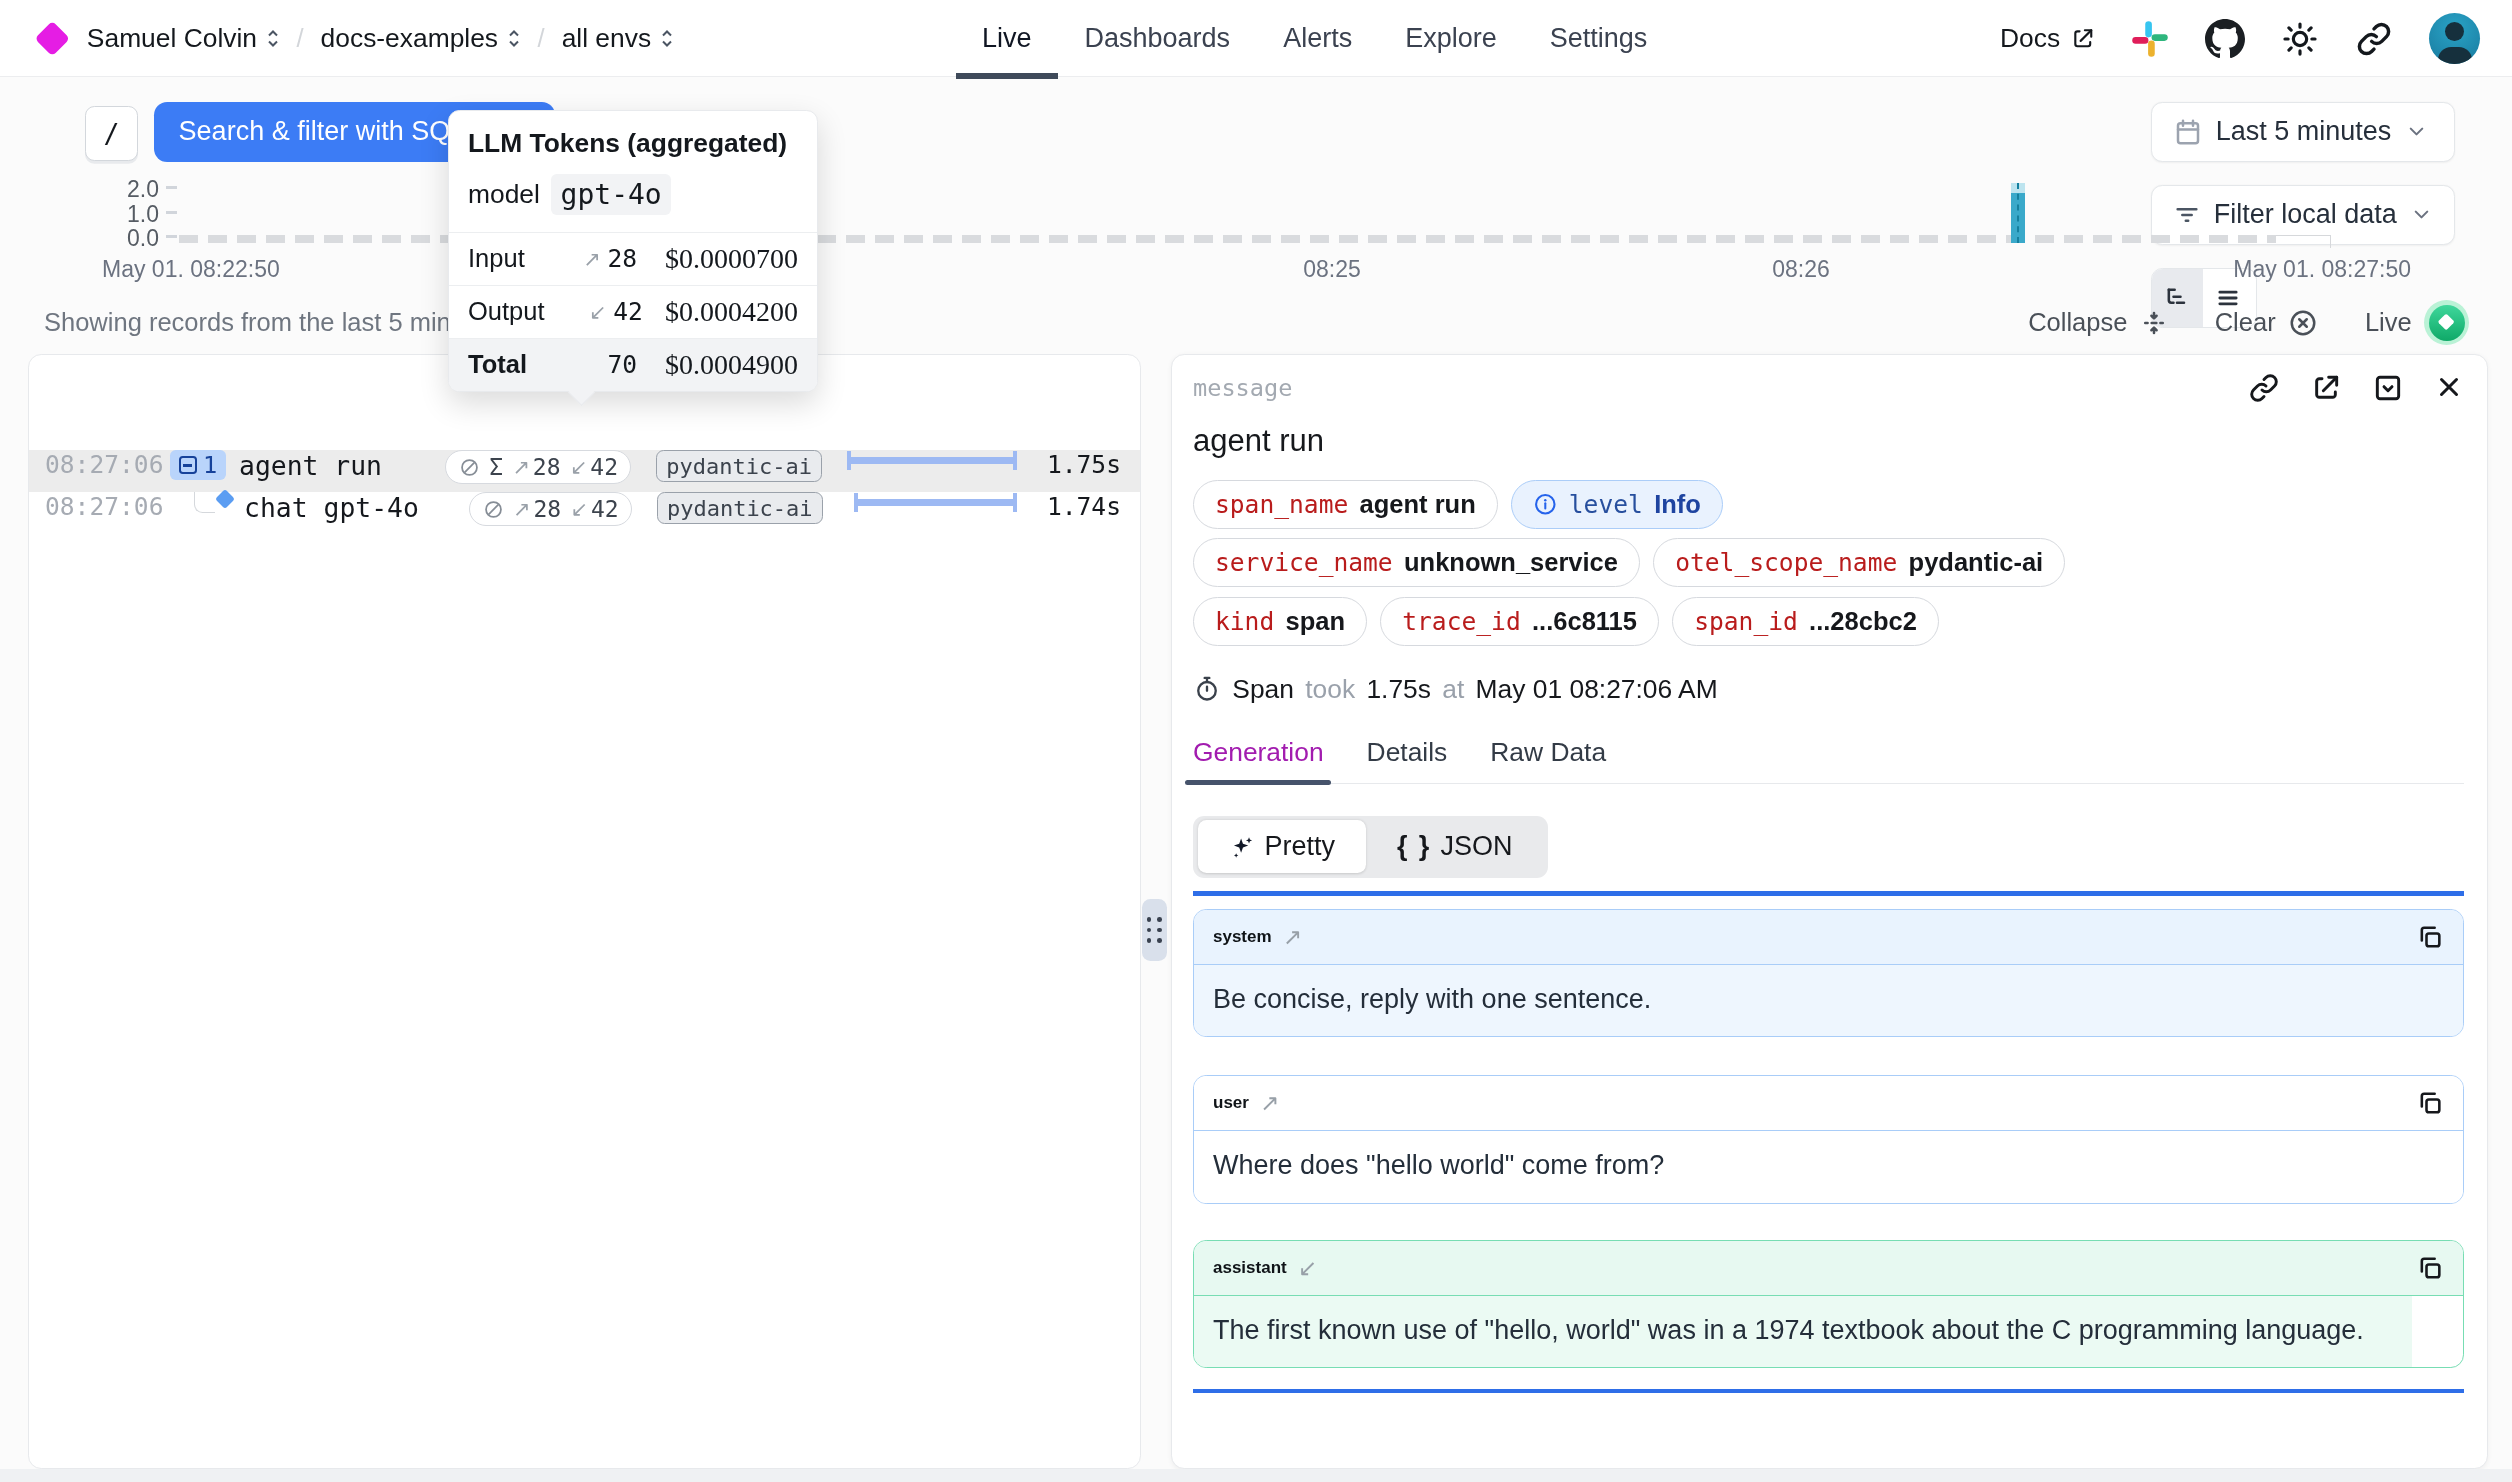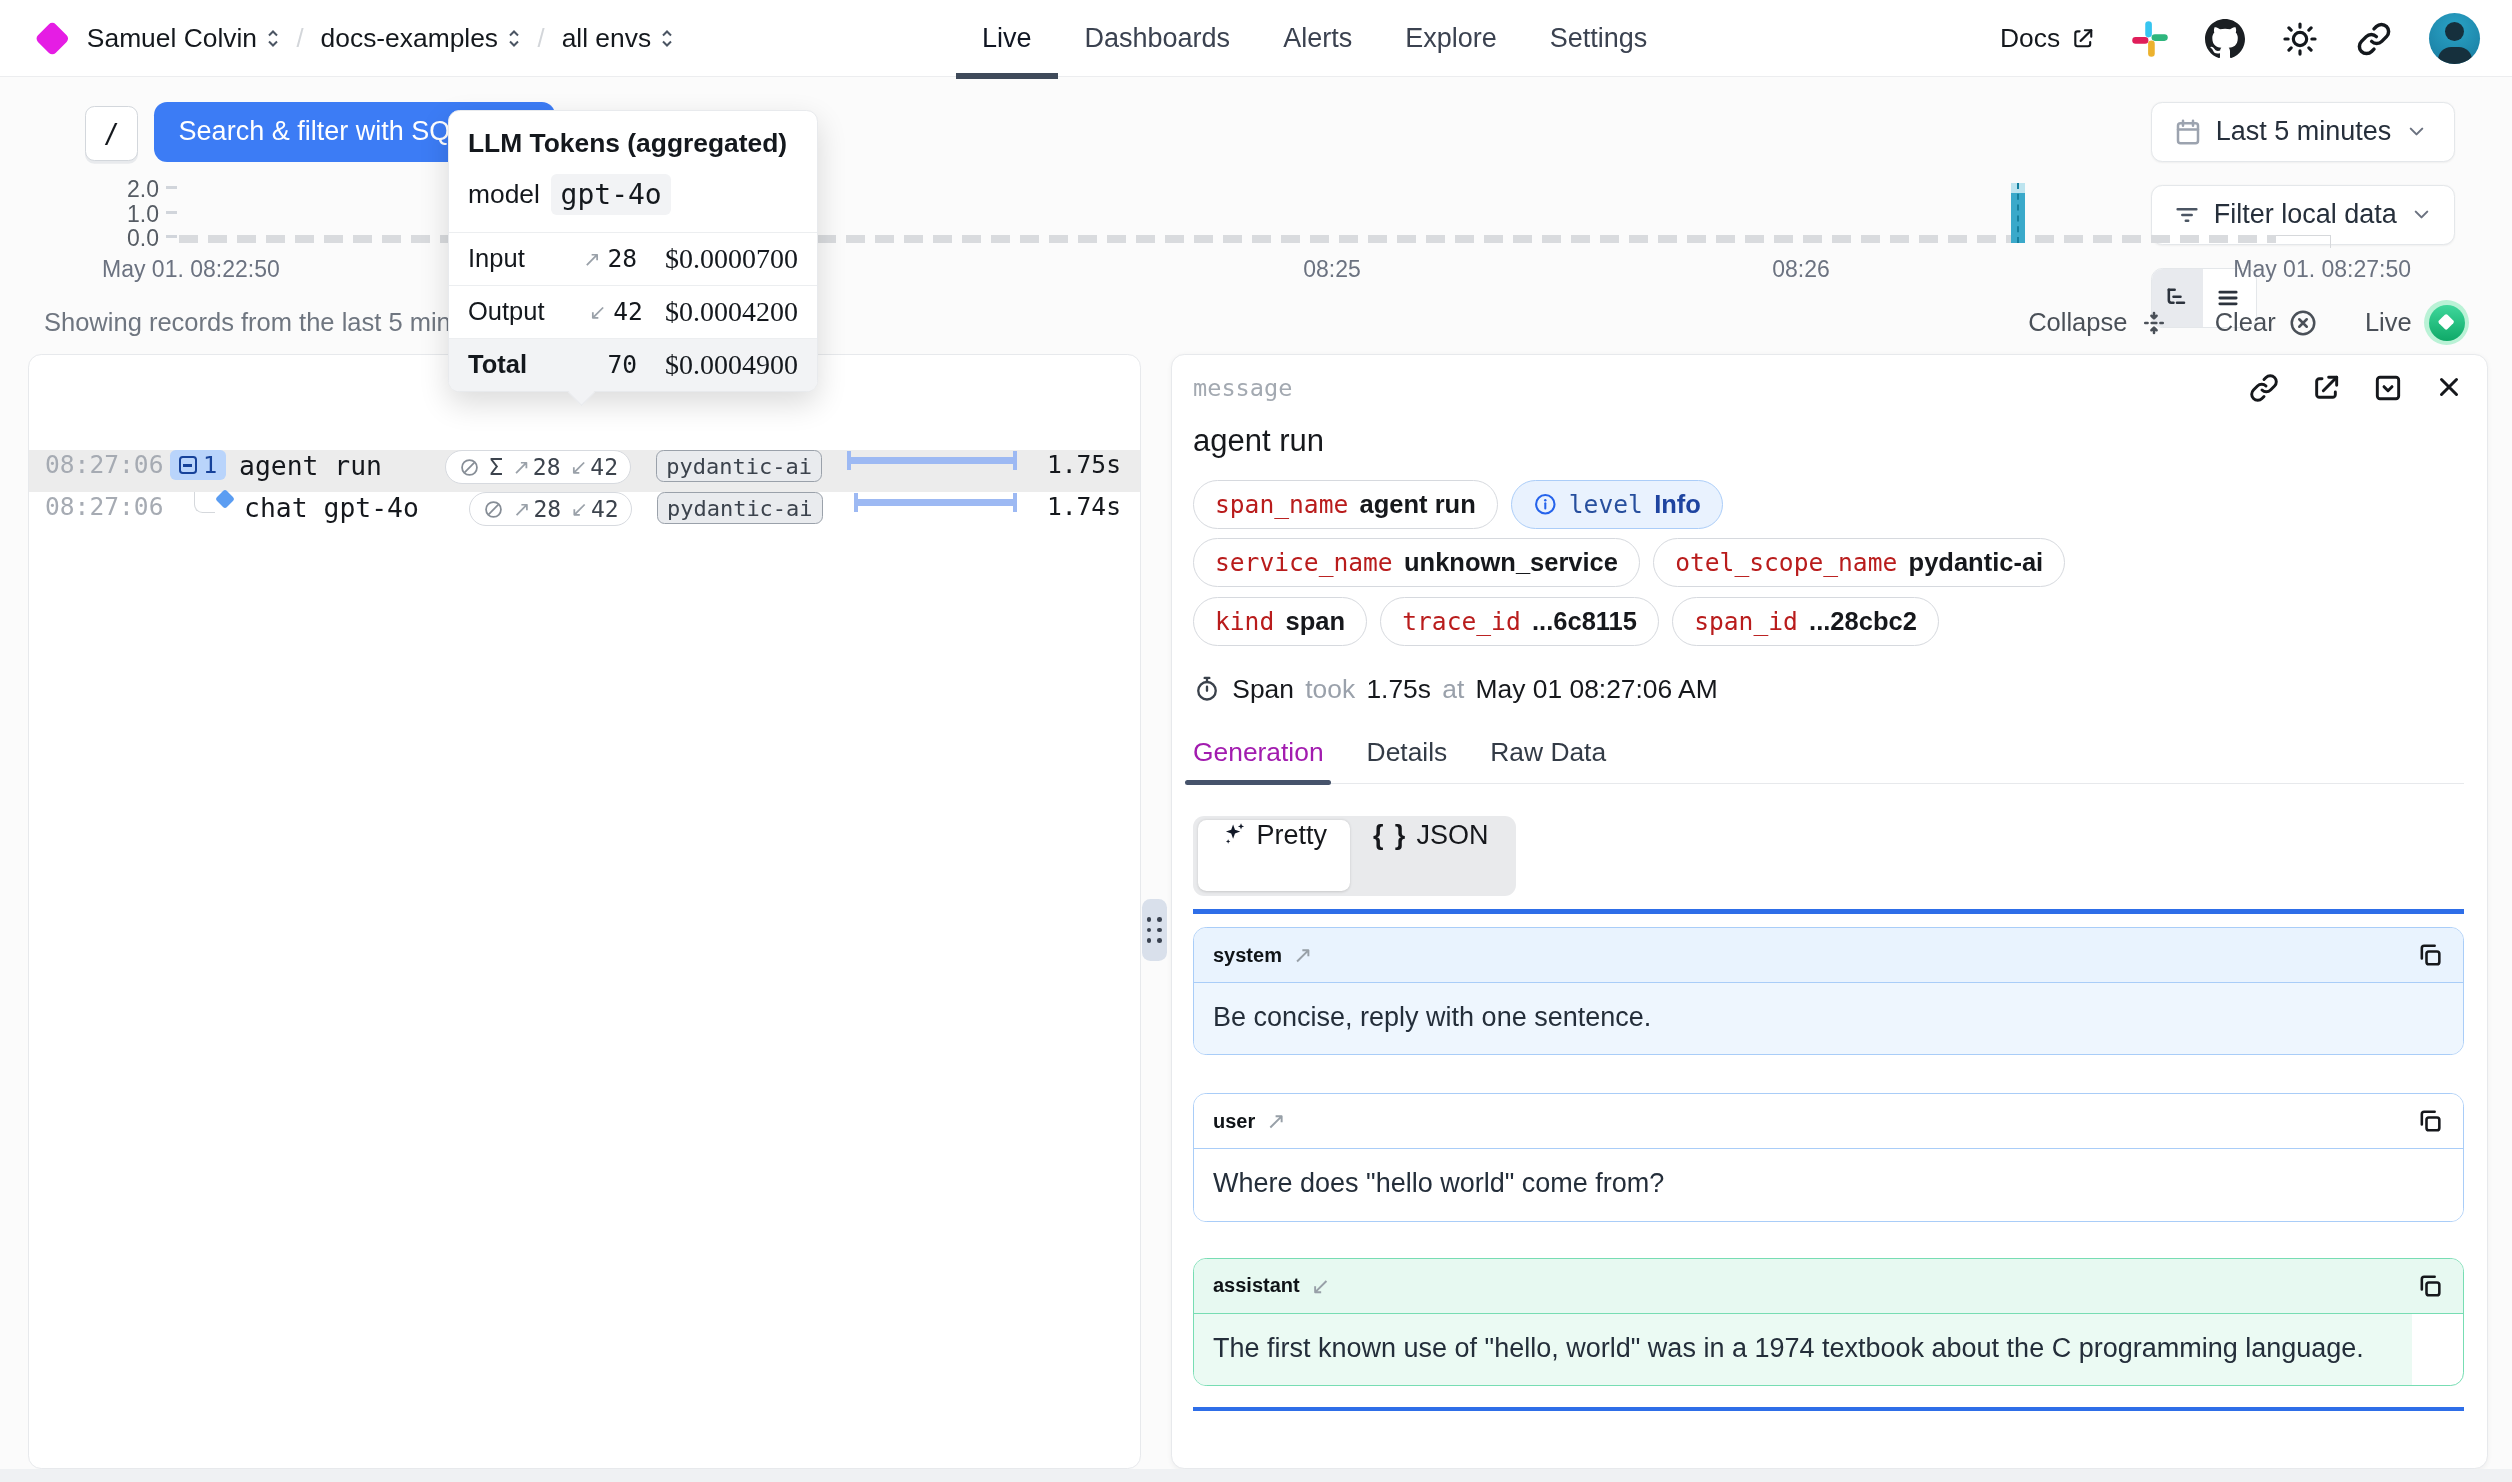--- a/index.html
+++ b/index.html
@@ -122,29 +122,29 @@
   .badge.info{ background:#e9f2fe; border-color:#abcdf8; }
   .badge.info .k{ color:#274f9e; }
   .badge.info .v{ color:#1e44a0; font-weight:700; }
   .p-timing{ margin-top:28px; display:flex; align-items:center; gap:11.3px; font-size:26.4px; color:#16181c; }
   .p-timing .muted{ color:#9aa1ab; }
   .p-tabs{ margin-top:32px; display:flex; gap:43px; border-bottom:1.9px solid #e7e9ec; }
   .tab{ position:relative; font-size:26.4px; color:#333b46; padding-bottom:15px; cursor:pointer; }
   .tab.active{ color:#a21caf; }
   .tab.active::after{ content:""; position:absolute; left:-7.6px; right:-7.6px; bottom:-1.9px; height:4.7px; background:#46536b; border-radius:2.8px; }
   .p-toggle{ margin-top:32px; display:inline-flex; background:#e9eaec; border-radius:11.3px; padding:4.7px; }
-  .seg{ height:71px; display:flex; gap:9.4px; padding:0 23px; font-size:27px; color:#16181c;
+  .seg{ height:53px; display:flex; align-items:center; gap:9.4px; padding:0 31px; font-size:27px; color:#16181c;
         border-radius:8.5px; cursor:pointer; }
   .seg.active{ background:#fff; box-shadow:0 0.9px 2.8px rgba(0,0,0,.15); }
   .braces{ font-weight:600; letter-spacing:1.9px; }
   .blue-div{ height:4.7px; background:#2e6ee8; margin-top:13.2px; }
   .blue-div.end{ margin-top:21px; }
   .msg-card{ margin-top:13.2px; border-radius:13.2px; overflow:hidden; border:1.9px solid; }
   .msg-head{ height:55px; display:flex; align-items:center; padding:0 19px; border-bottom:1.9px solid; }
-  .msg-role{ font-size:20px; font-weight:600; color:#101418; }
+  .msg-role{ font-size:17px; font-weight:600; color:#101418; }
   .msg-dir{ margin-left:11.3px; color:#98a0a8; font-size:23px; font-family:"DejaVu Sans",sans-serif; }
   .copy-btn{ margin-left:auto; color:#16181c; cursor:pointer; }
   .msg-body{ padding:15px 19px 17px; font-size:27px; line-height:1.45; color:#242e3a; }
   .msg-card.system{ border-color:#a9cdf8; } .msg-card.system .msg-head{ background:#e9f3fe; border-color:#a9cdf8; }
   .msg-card.system .msg-body{ background:#eef6fe; }
   .msg-card.user{ border-color:#a9cdf8; margin-top:38px; } .msg-card.user .msg-head{ background:#fff; border-color:#a9cdf8; }
   .msg-card.user .msg-body{ background:#fff; }
   .msg-card.assistant{ border-color:#77ddb3; margin-top:36px; } .msg-card.assistant .msg-head{ background:#e7f9f1; border-color:#77ddb3; }
   .msg-card.assistant .msg-body{ background:#ebfaf3; max-width:1218px; }
   .msg-card.assistant .msg-body{ }

